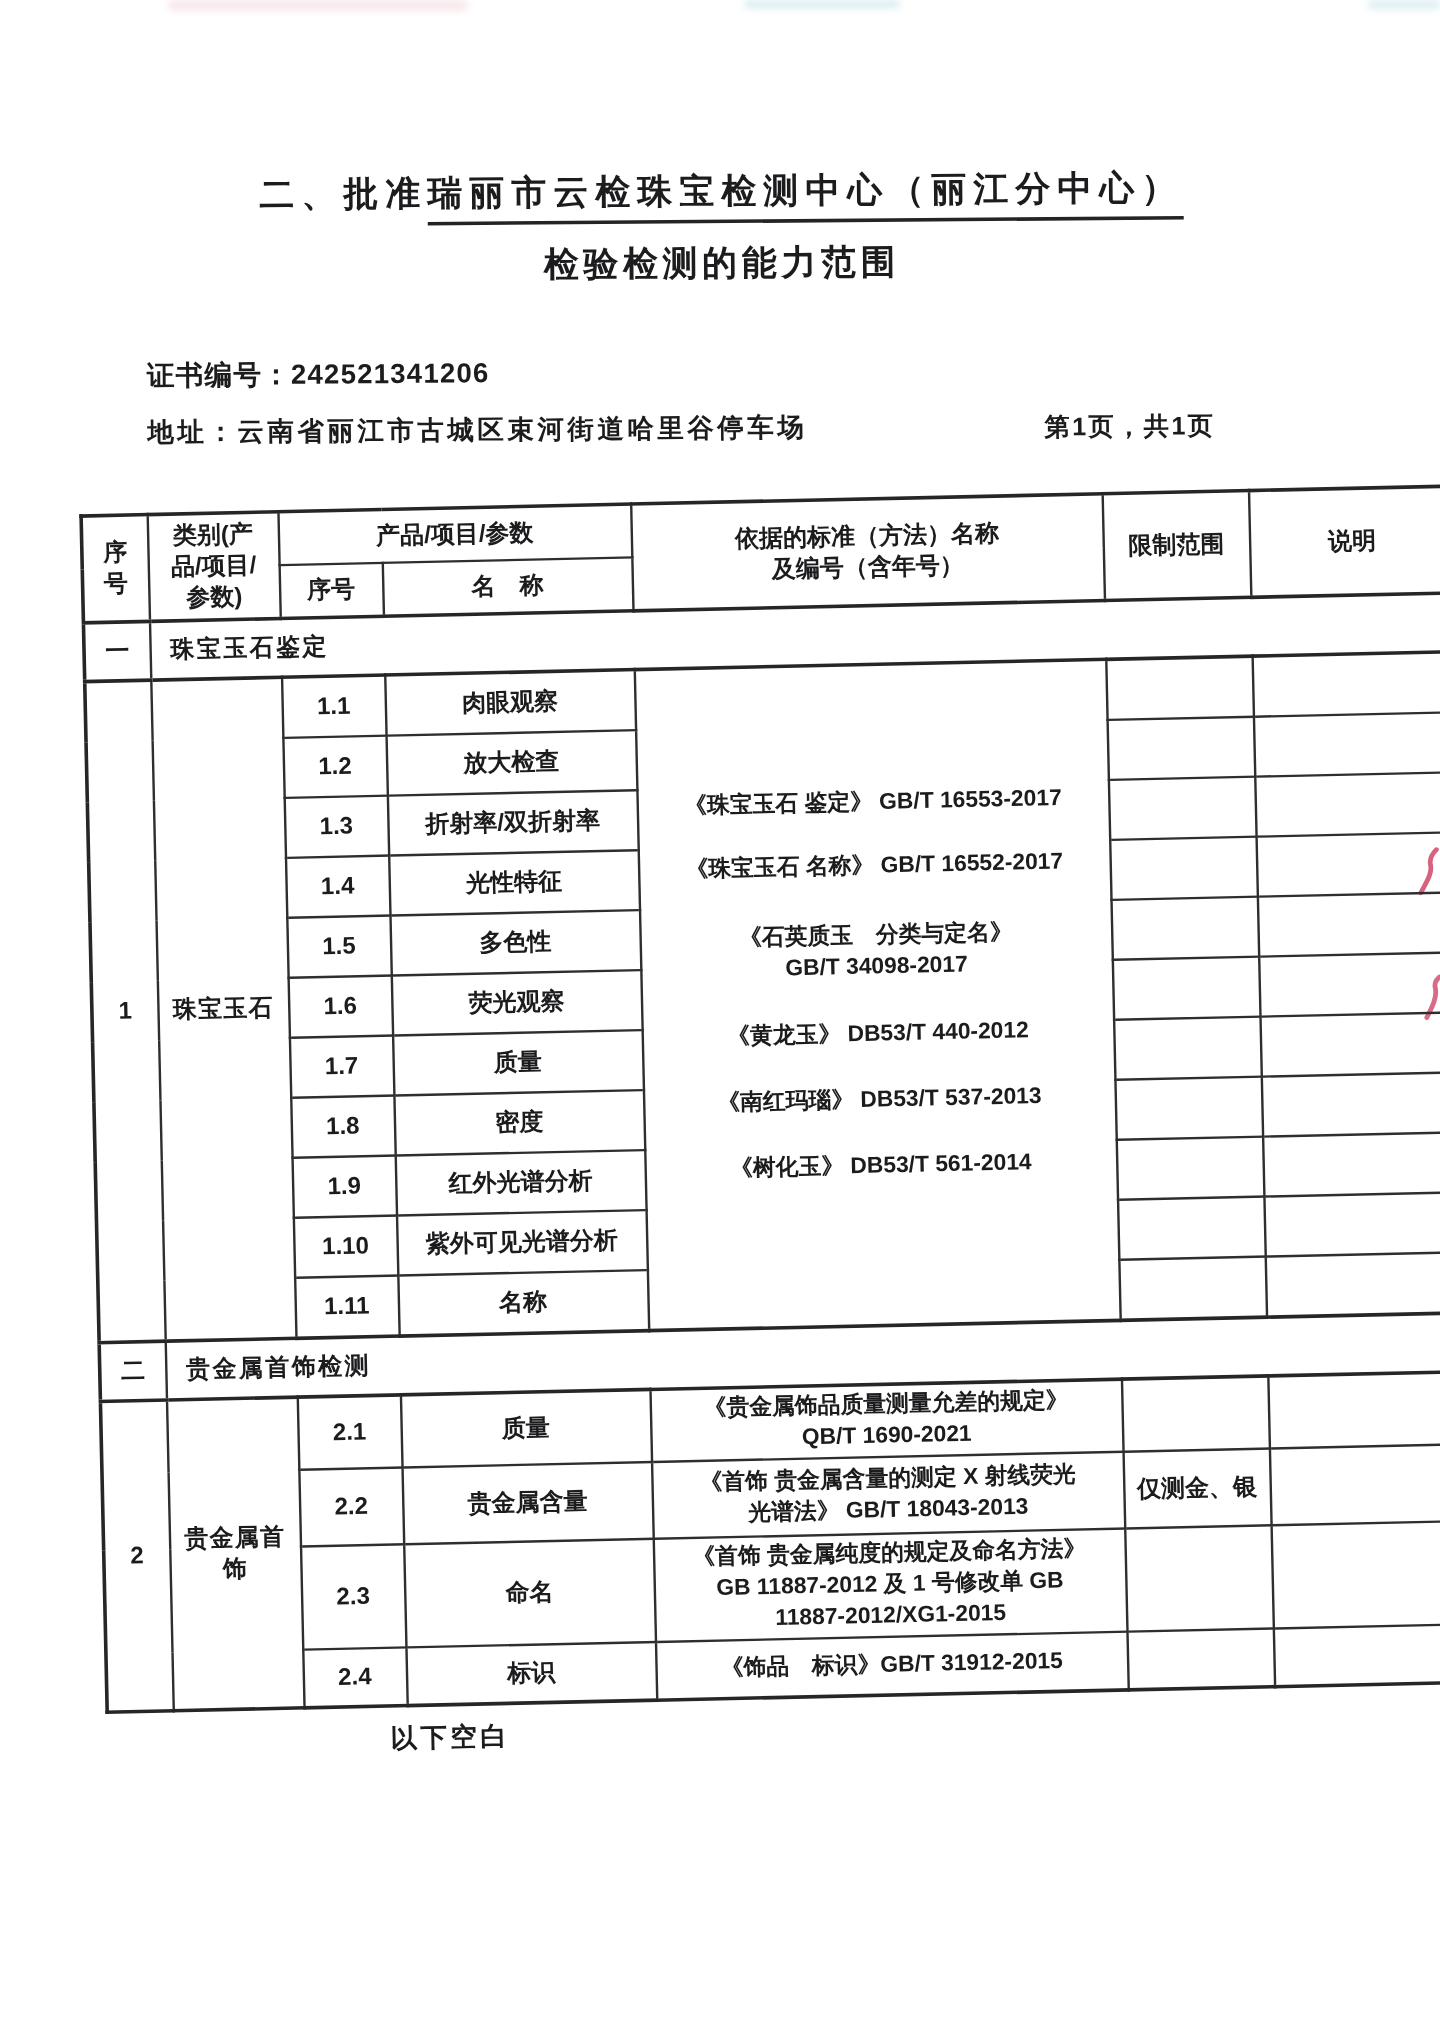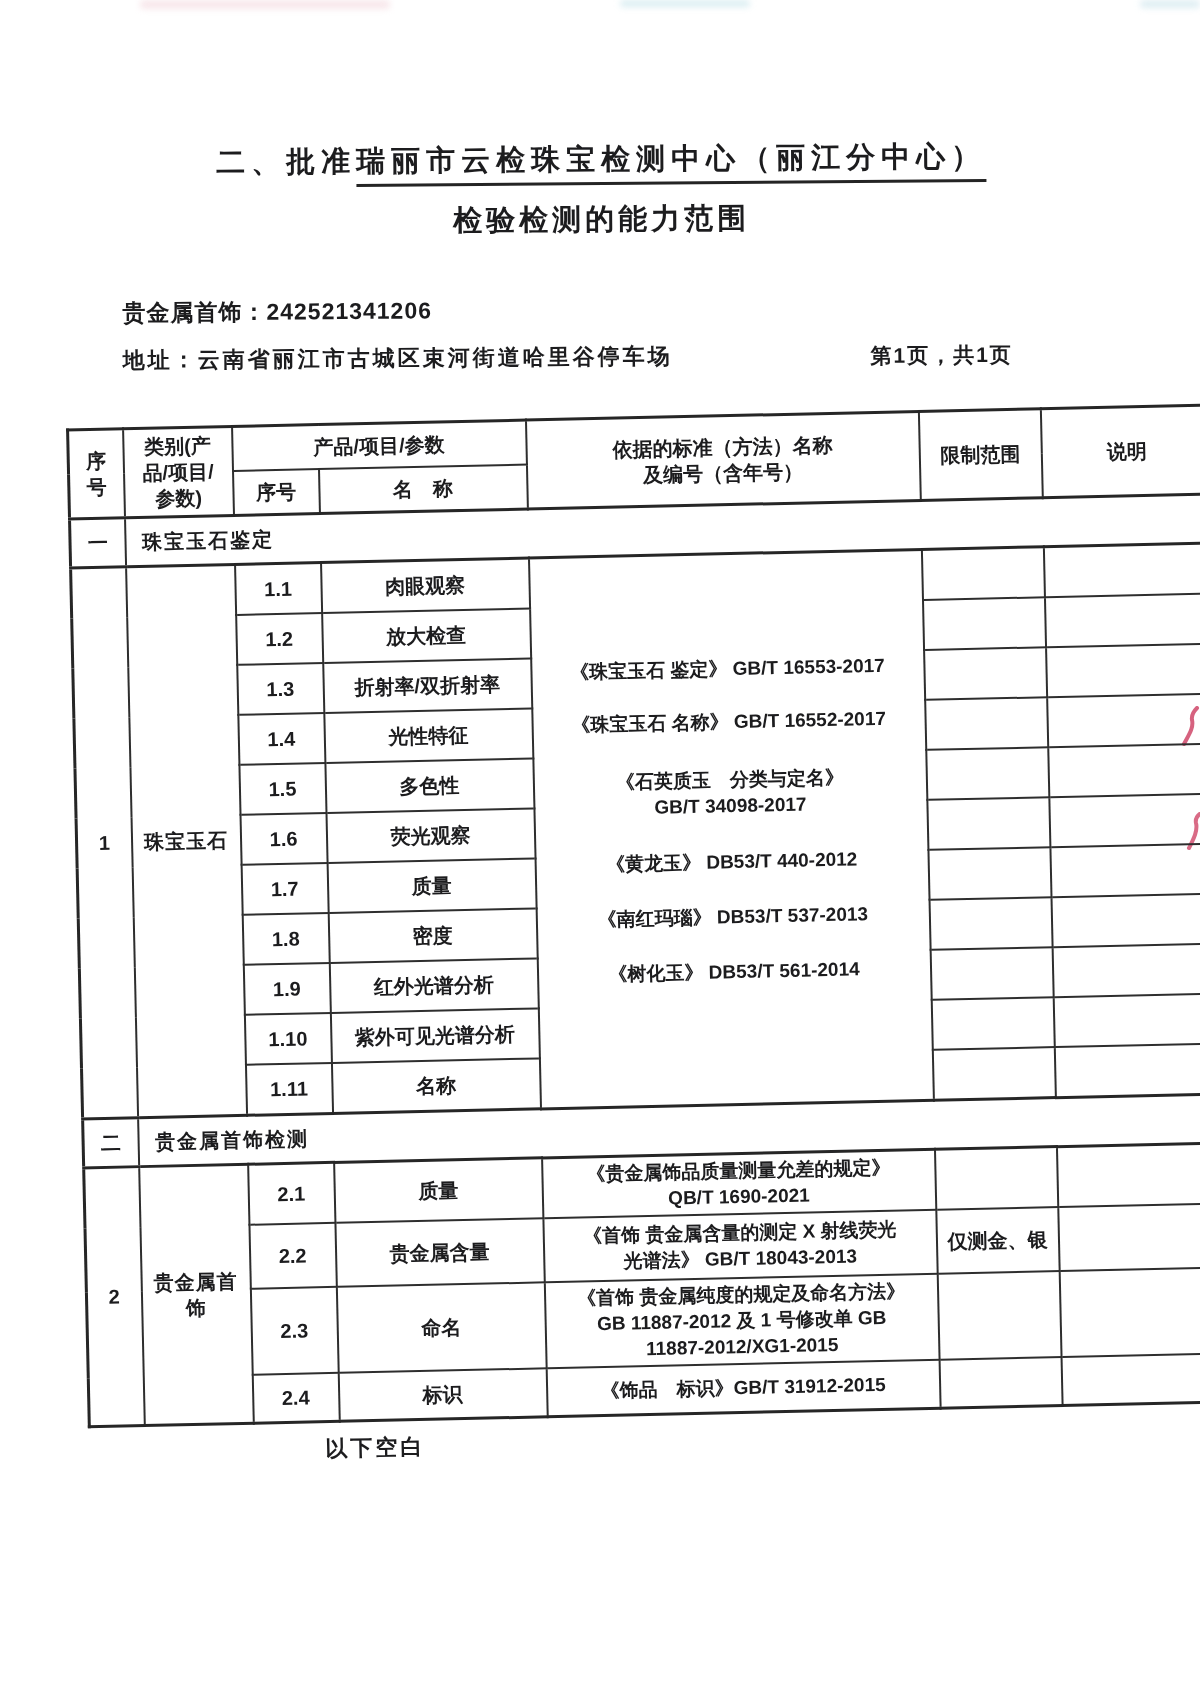--- a/index.html
+++ b/index.html
@@ -92,21 +92,21 @@
 <svg class="redmark rm1" width="20" height="40" viewBox="0 0 20 40">
   <path d="M4 38 C8 30 14 22 12 14 C11 8 15 4 17 2" stroke="#cf4668" stroke-width="4" fill="none" stroke-linecap="round" opacity="0.85"></path>
 </svg>
 <svg class="redmark rm2" width="18" height="38" viewBox="0 0 18 38">
   <path d="M3 36 C7 28 12 19 10 11 C9 6 12 3 15 1" stroke="#cf4668" stroke-width="4" fill="none" stroke-linecap="round" opacity="0.8"></path>
 </svg>
 
 <div class="doc-head">
   <div class="title1"><span>二、批准</span><span class="uline">瑞丽市云检珠宝检测中心（丽江分中心）</span></div>
   <div class="title2">检验检测的能力范围</div>
-  <div class="cert-line"><span>贵金属首饰：</span><span class="num">242521341206</span></div>
+  <div class="cert-line"><span>证书编号：</span><span class="num">242521341206</span></div>
   <div class="addr-line"><span>地址：</span><span>云南省丽江市古城区束河街道哈里谷停车场</span></div>
   <div class="page-ind">第1页，共1页</div>
 </div>
 
 <div class="table-wrap">
 <table class="cap">
   <colgroup>
     <col style="width:55px">
         <col style="width:109px">
         <col style="width:86px">

